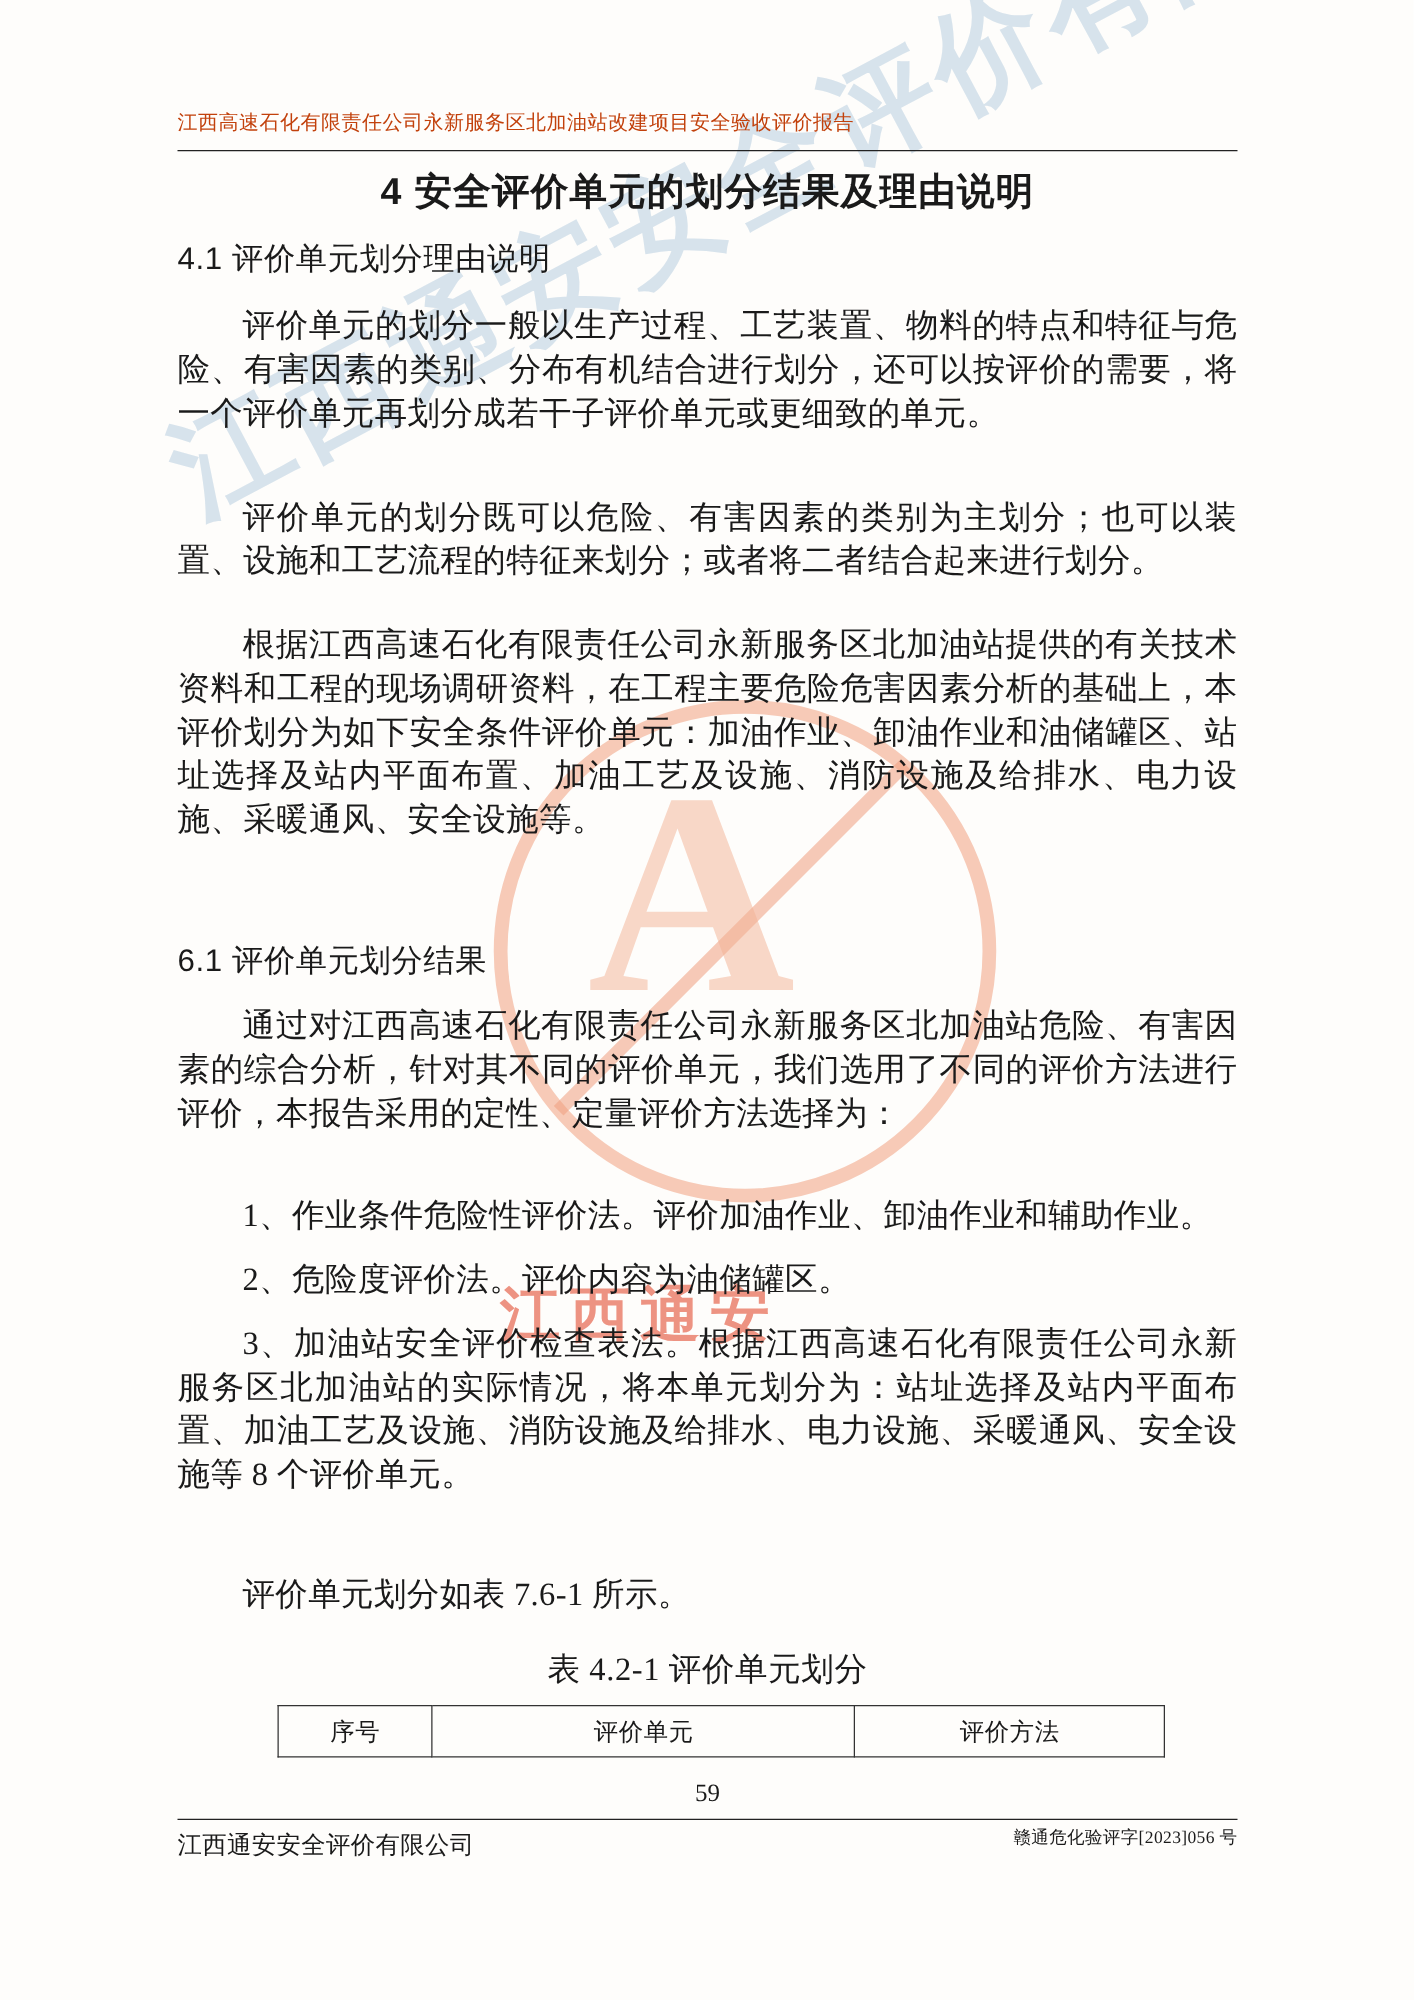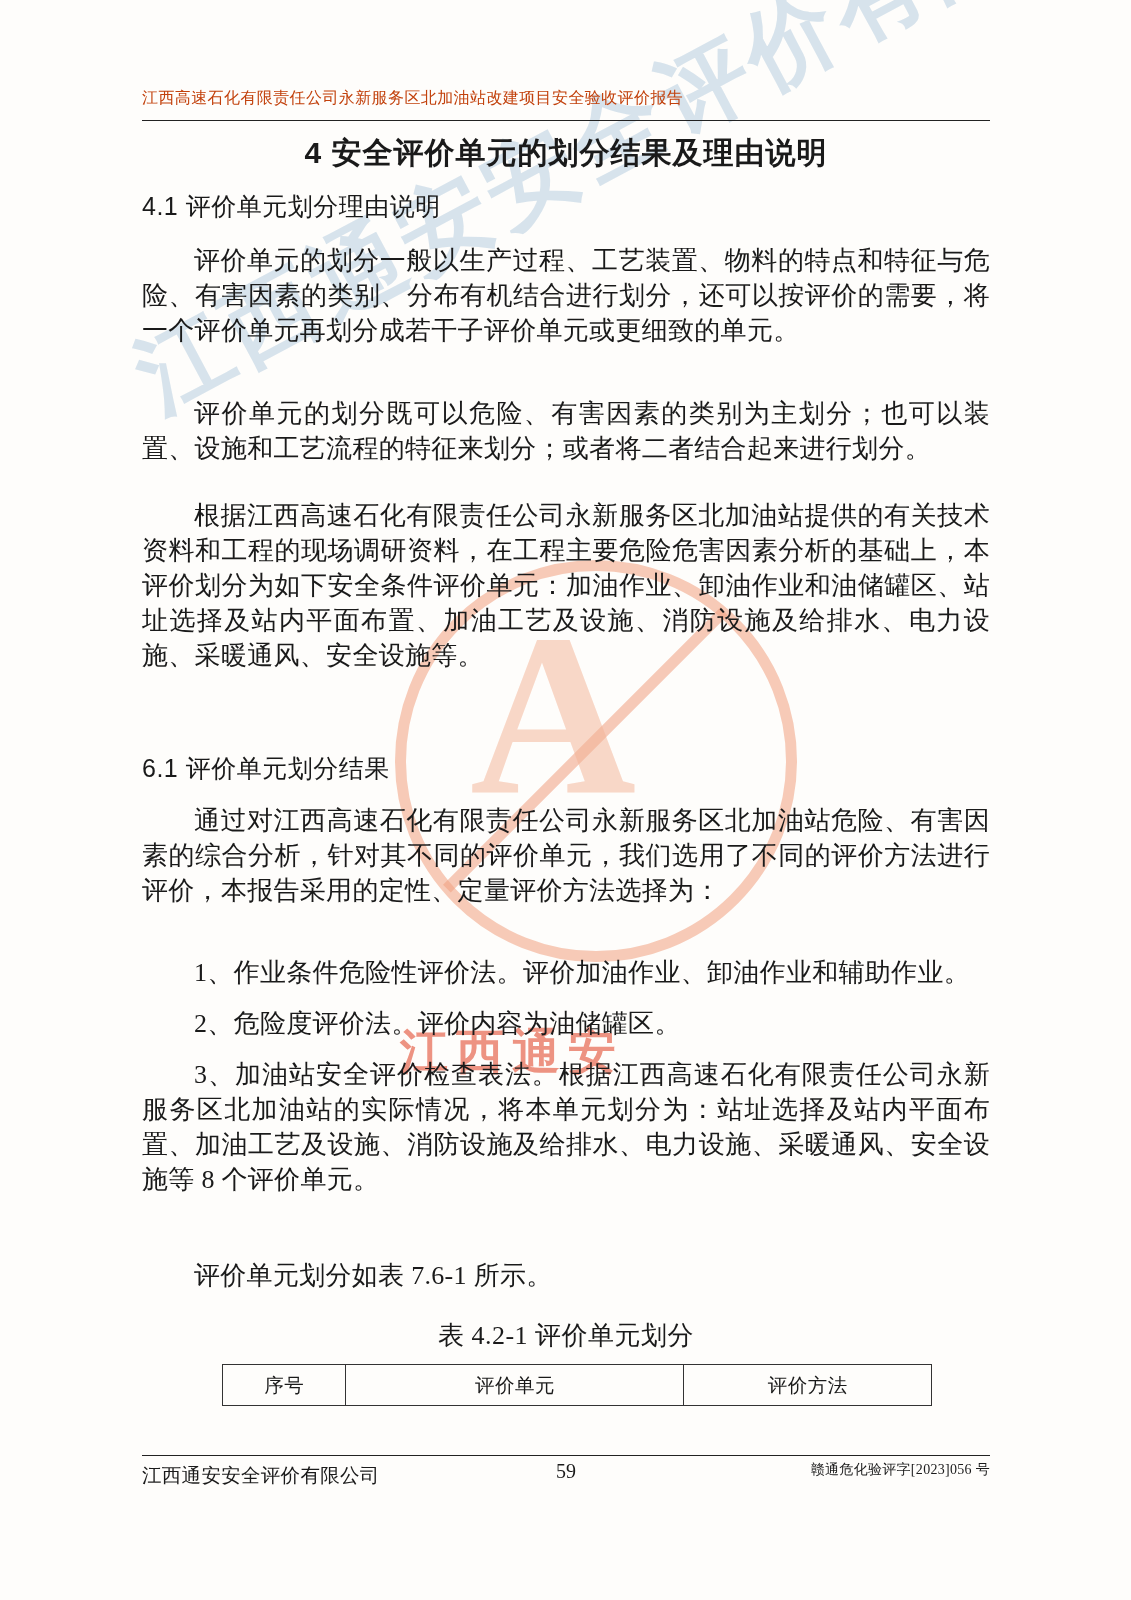--- a/index.html
+++ b/index.html
@@ -193,21 +193,20 @@
   .col-unit { width: 340px; }
   .col-method { width: 248px; }
 
   .page-number {
     position: absolute;
     left: 142px;
     top: 1424px;
     width: 848px;
     text-align: center;
     font-size: 20px;
-    margin-top: 36px;
   }
   .footer-rule {
     position: absolute;
     left: 142px;
     top: 1455px;
     width: 848px;
     border-top: 1.4px solid #222;
   }
   .footer-left {
     position: absolute;

